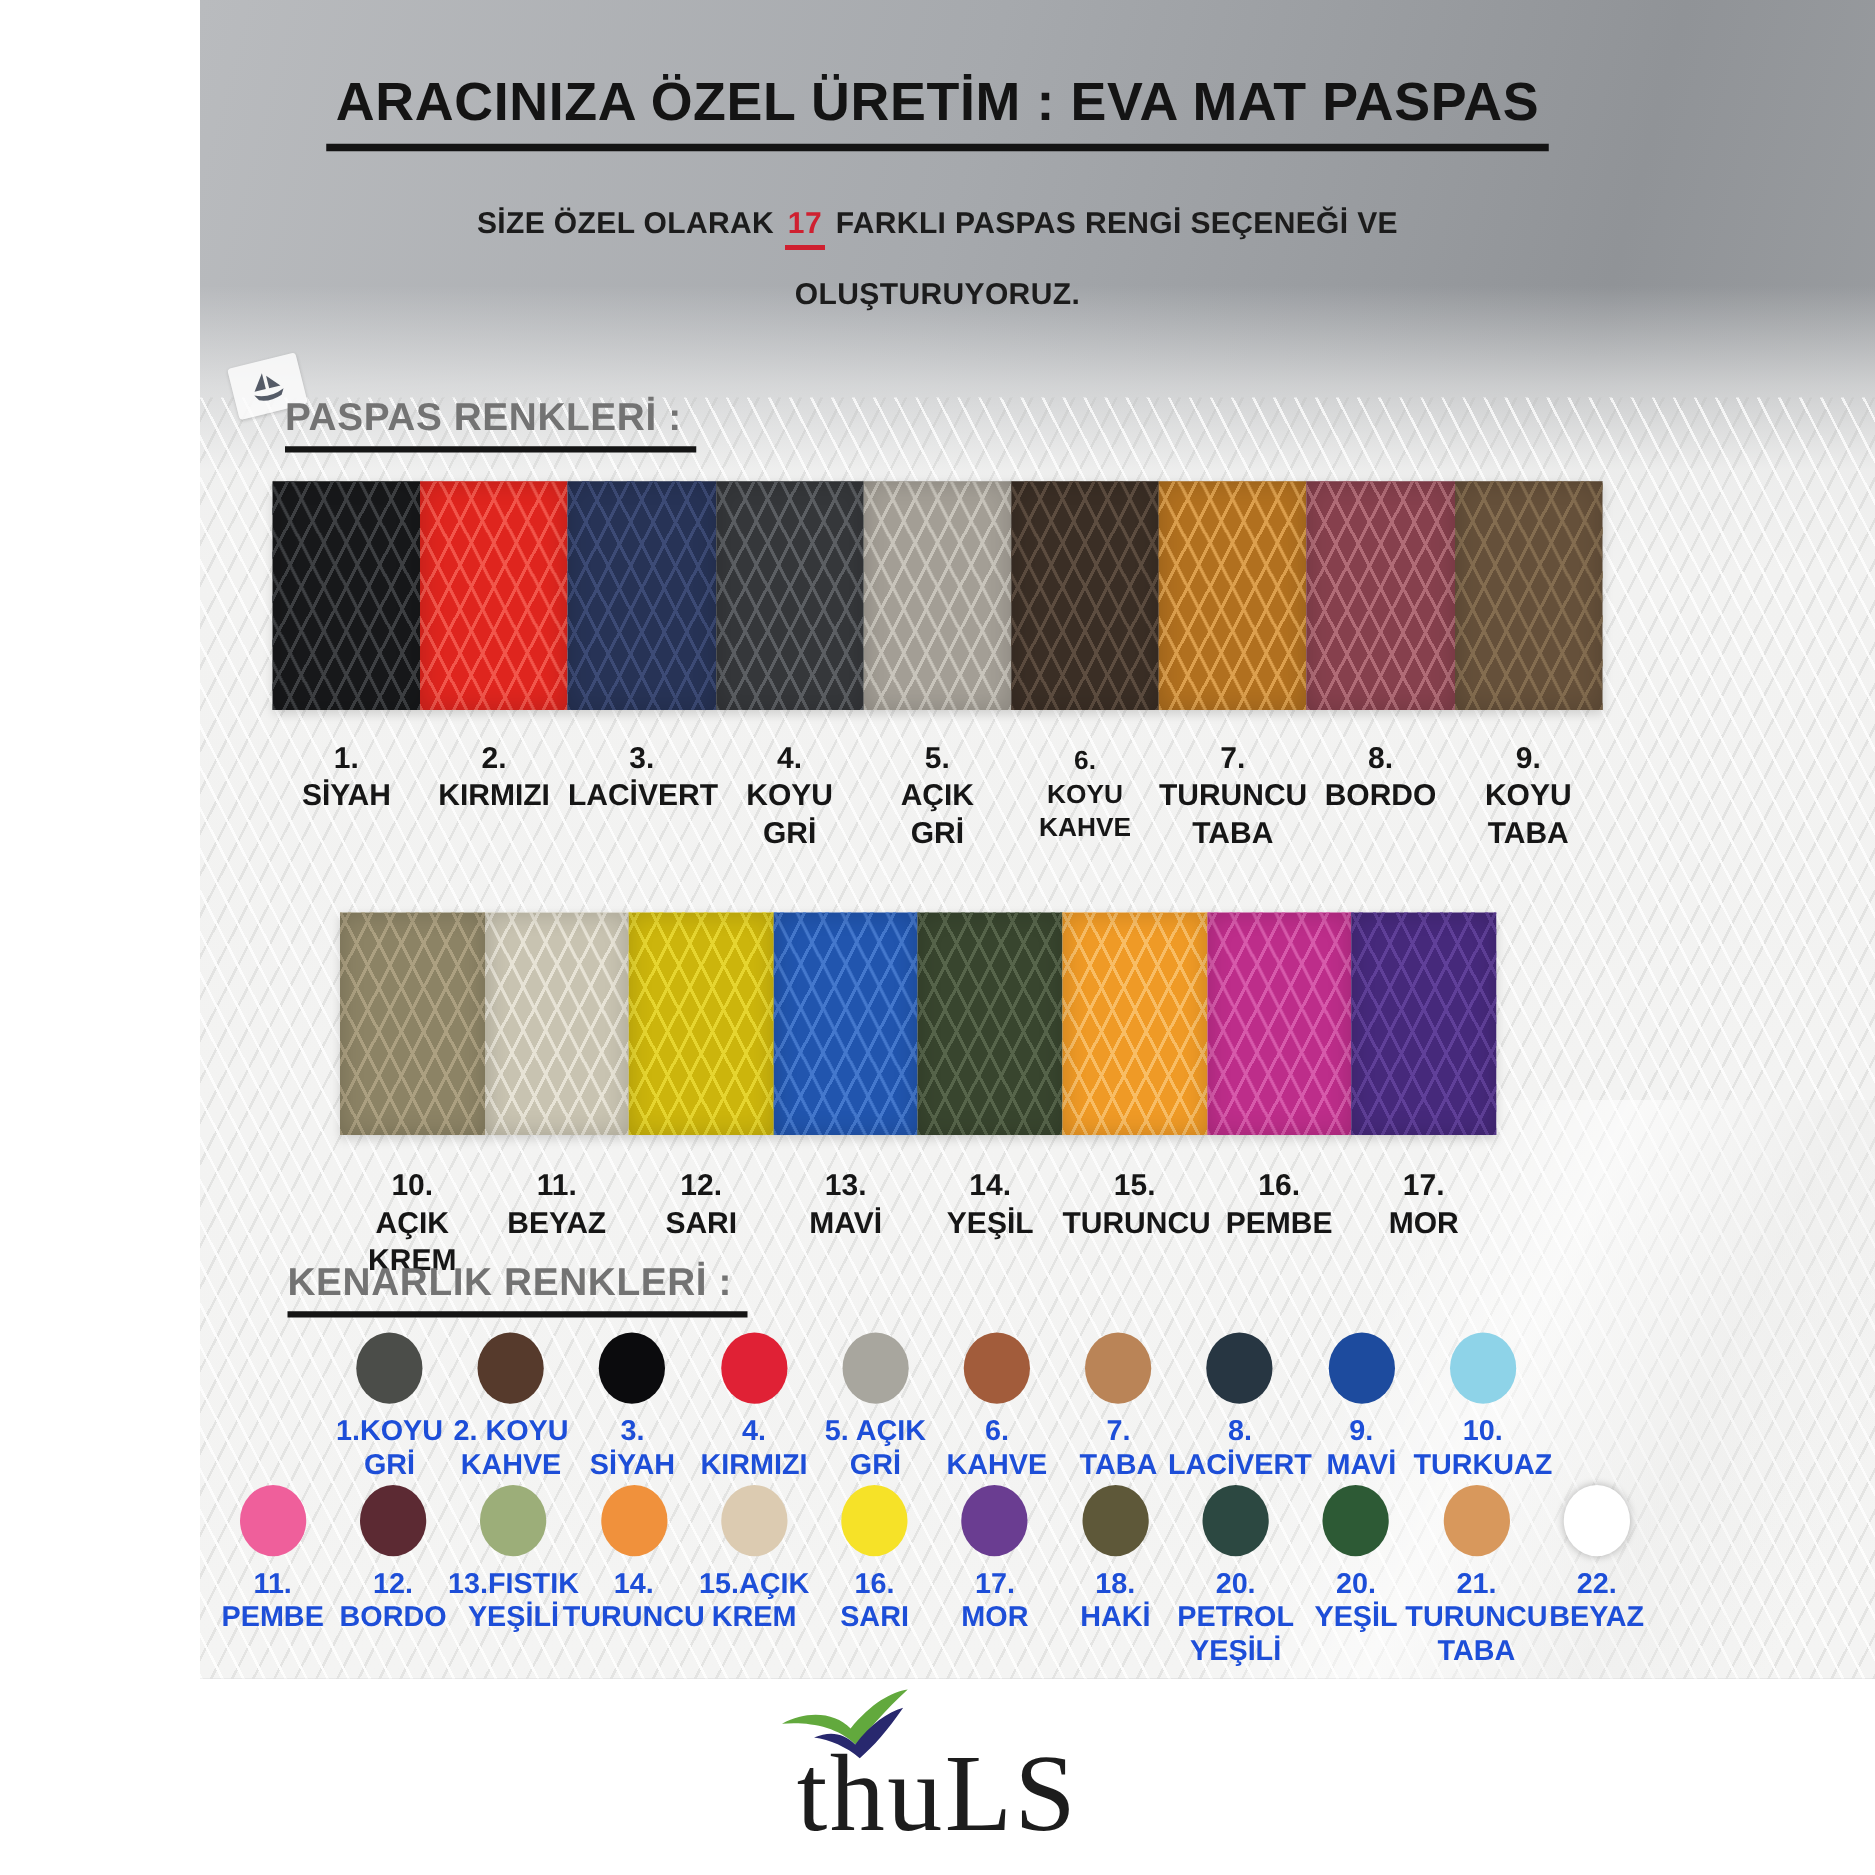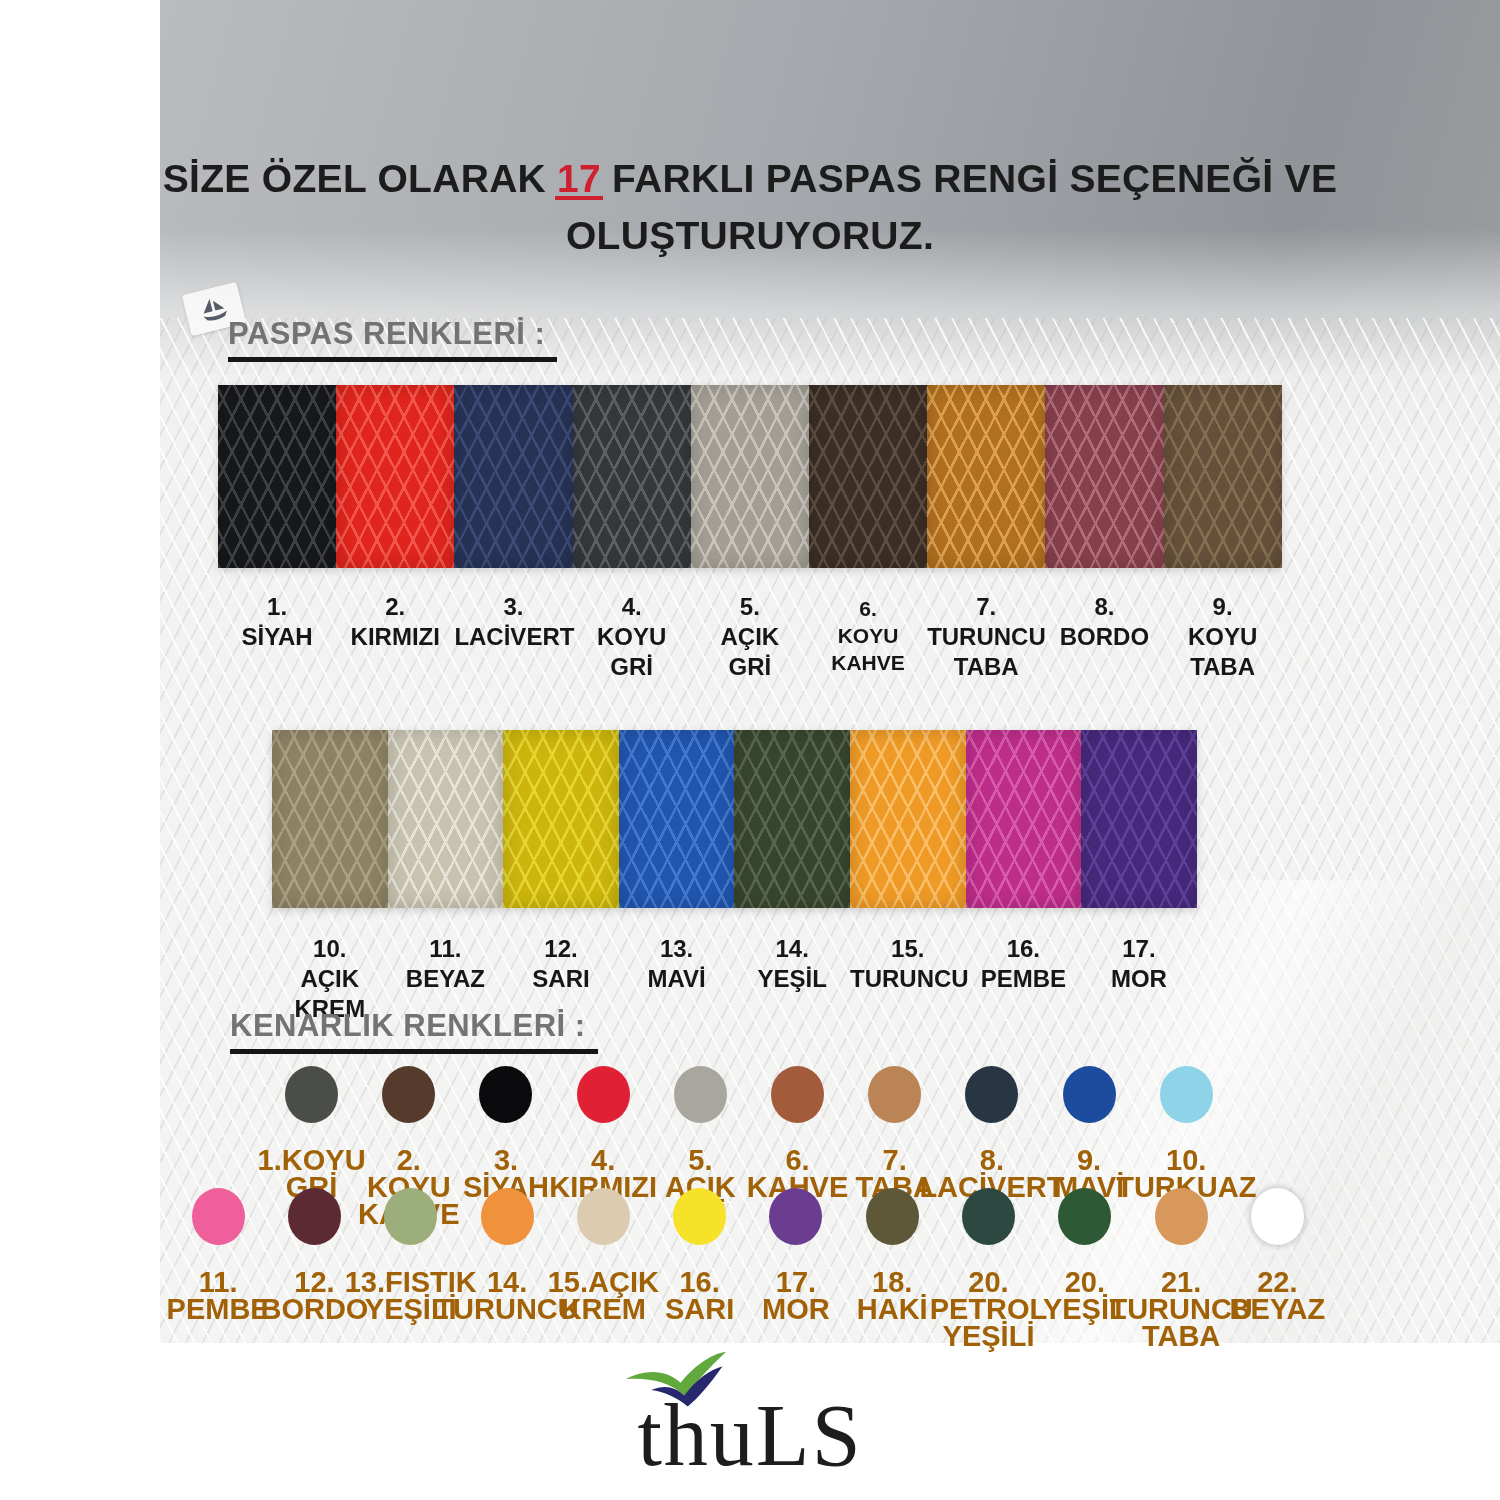--- a/index.html
+++ b/index.html
@@ -21,21 +21,21 @@
     background:linear-gradient(115deg, rgba(255,255,255,0) 35%, rgba(255,255,255,.55) 52%, rgba(233,233,232,.35) 72%, rgba(255,255,255,0) 90%);}
   .photo-tag{position:absolute;left:186px;top:288px;width:56px;height:42px;
     background:rgba(252,252,252,.85);transform:rotate(-14deg);border-radius:3px;
     display:flex;align-items:center;justify-content:center;box-shadow:0 1px 3px rgba(0,0,0,.18);}
 
   
   .title{position:absolute;top:58px;left:0;right:0;text-align:center;}
   .title .title-text{display:inline-block;border-bottom:6px solid #141414;padding:0 8px 8px;
     font-size:43px;font-weight:900;letter-spacing:.5px;color:#141414;white-space:nowrap;}
   .subtitle{position:absolute;top:150px;left:0;right:0;text-align:center;
-    font-size:39px;font-weight:700;line-height:57px;color:#1c1c1c;letter-spacing:.3px;}
+    font-size:24px;font-weight:700;line-height:57px;color:#1c1c1c;letter-spacing:.3px;}
   .subtitle .num{display:inline-block;border-bottom:4px solid var(--accent);padding:0 2px 0;
     margin:0 9px;font-weight:800;line-height:34px;}
 
   
   .sec-heading{position:absolute;font-size:31px;font-weight:800;color:#737373;
     border-bottom:5px solid #151515;padding:0 12px 5px 0;letter-spacing:.5px;white-space:nowrap;}
   #mat-heading{left:228px;top:316px;}
   #border-heading{left:230px;top:1008px;}
 
   
@@ -61,22 +61,22 @@
 
   
   .border-row{position:absolute;display:flex;}
   #border-row-0{left:263px;top:1066px;}
   #border-row-0 .border-col{width:97.2px;}
   #border-row-1{left:170px;top:1188px;}
   #border-row-1 .border-col{width:96.3px;}
   .border-col{display:flex;flex-direction:column;align-items:center;}
   .border-dot{width:53px;height:57px;border-radius:50%;flex:none;}
   .border-dot.outlined{box-shadow:0 0 7px rgba(0,0,0,.28);}
-  .border-label{margin-top:24px;font-size:29px;font-weight:800;line-height:27px;
-    color:#a16207;white-space:pre-line;text-align:center;}
+  .border-label{margin-top:8px;font-size:23px;font-weight:800;line-height:27px;
+    color:#1d4ed8;white-space:pre-line;text-align:center;}
 
   
   .logo{position:absolute;left:0;right:0;top:1352px;display:flex;justify-content:center;}
   .logo-inner{position:relative;}
   .logo-text{font-family:"Liberation Serif",serif;font-size:88px;line-height:1;
     color:#1d1d1d;letter-spacing:2px;margin-top:40px;}
   .logo-bird{position:absolute;left:-22px;top:-4px;}
 </style>
 </head>
 <body>
@@ -90,20 +90,23 @@
   <div class="photo-tag">
     <svg width="30" height="26" viewBox="0 0 30 28">
       <g fill="#39404e" opacity="0.85">
         <path d="M13 2 L13 16 L3 16 Z"></path>
         <path d="M16 5 L16 16 L26 16 Z"></path>
         <path d="M2 19 Q14 25 28 19 L25 24 Q14 28 5 24 Z"></path>
       </g>
     </svg>
   </div>
 
+  <div class="title">
+    <span class="title-text">ARACINIZA ÖZEL ÜRETİM : EVA MAT PASPAS</span>
+  </div>
 
   <div class="subtitle" style="--accent:#cf2030;">
     <div>
       <span>SİZE ÖZEL OLARAK</span><span class="num" style="color:var(--accent)">17</span><span>FARKLI PASPAS RENGİ SEÇENEĞİ VE</span>
     </div>
     <div>OLUŞTURUYORUZ.</div>
   </div>
 
   <div class="sec-heading" id="mat-heading">PASPAS RENKLERİ :</div>
   <div class="mat-strip" id="mat-strip-0">

